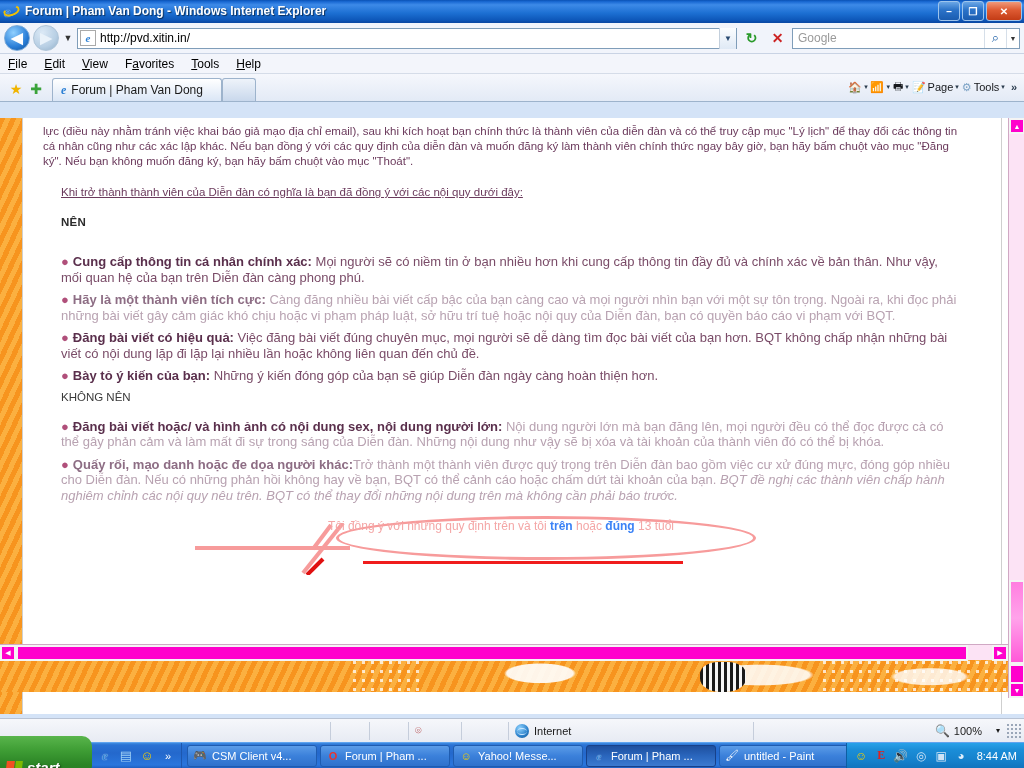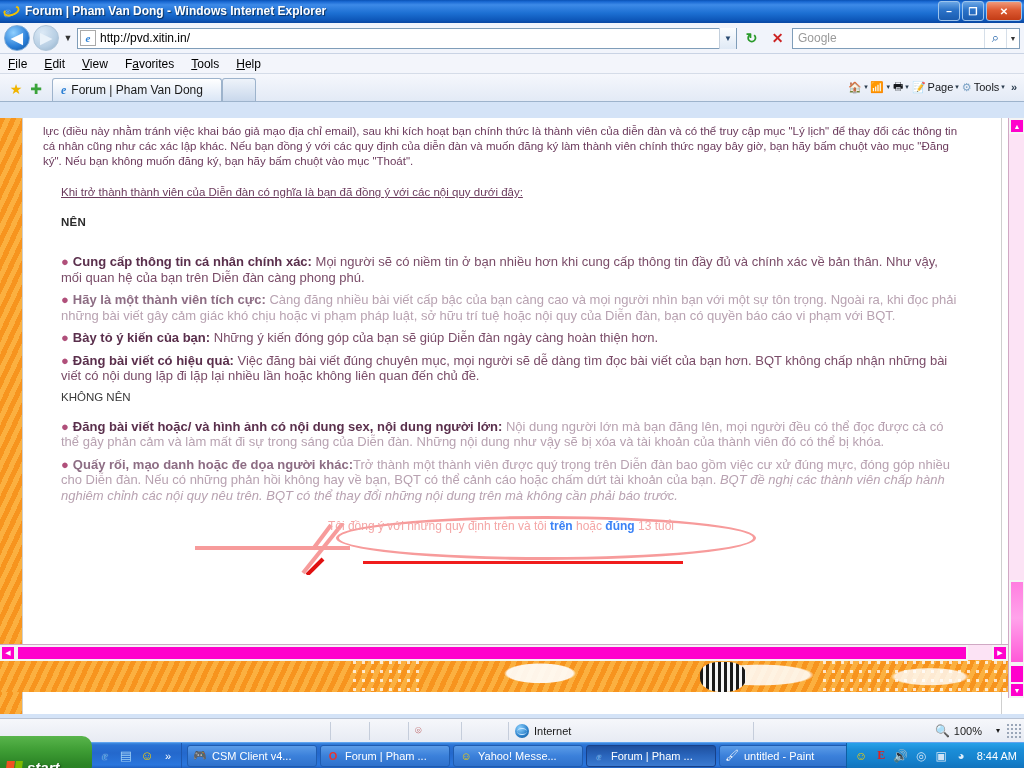--- a/index.html
+++ b/index.html
@@ -401,24 +401,24 @@
     <div class="heading-plain">NÊN</div>
 
     <div class="bullets">
       <div class="bullet">
         <span class="dot">●</span><b>Cung cấp thông tin cá nhân chính xác:</b><span> Mọi người sẽ có niềm tin ở bạn nhiều hơn khi cung cấp thông tin đầy đủ và chính xác về bản thân. Như vậy, mối quan hệ của bạn trên Diễn đàn càng phong phú.</span>
       </div>
       <div class="bullet faded">
         <span class="dot">●</span><b>Hãy là một thành viên tích cực:</b><span> Càng đăng nhiều bài viết cấp bậc của bạn càng cao và mọi người nhìn bạn với một sự tôn trọng. Ngoài ra, khi đọc phải những bài viết gây cảm giác khó chịu hoặc vi phạm pháp luật, sở hữu trí tuệ hoặc nội quy của Diễn đàn, bạn có quyền báo cáo vi phạm với BQT.</span>
       </div>
       <div class="bullet">
+        <span class="dot">●</span><b>Đăng bài viết có hiệu quả:</b><span> Việc đăng bài viết đúng chuyên mục, mọi người sẽ dễ dàng tìm đọc bài viết của bạn hơn. BQT không chấp nhận những bài viết có nội dung lặp đi lặp lại nhiều lần hoặc không liên quan đến chủ đề.</span>
+      </div>
+      <div class="bullet">
         <span class="dot">●</span><b>Bày tỏ ý kiến của bạn:</b><span> Những ý kiến đóng góp của bạn sẽ giúp Diễn đàn ngày càng hoàn thiện hơn.</span>
-      </div>
-      <div class="bullet">
-        <span class="dot">●</span><b>Đăng bài viết có hiệu quả:</b><span> Việc đăng bài viết đúng chuyên mục, mọi người sẽ dễ dàng tìm đọc bài viết của bạn hơn. BQT không chấp nhận những bài viết có nội dung lặp đi lặp lại nhiều lần hoặc không liên quan đến chủ đề.</span>
       </div>
     </div>
 
     <div class="plain-line">KHÔNG NÊN</div>
 
     <div class="bullets" style="margin-top:16px">
       <div class="bullet">
         <span class="dot">●</span><b>Đăng bài viết hoặc/ và hình ảnh có nội dung sex, nội dung người lớn:</b><span class="faded" style="color:#b8a2b1"> Nội dung người lớn mà bạn đăng lên, mọi người đều có thể đọc được cà có thể gây phản cảm và làm mất đi sự trong sáng của Diễn đàn. Những nội dung như vậy sẽ bị xóa và tài khoản của thành viên đó có thể bị khóa.</span>
       </div>
       <div class="bullet faded">

